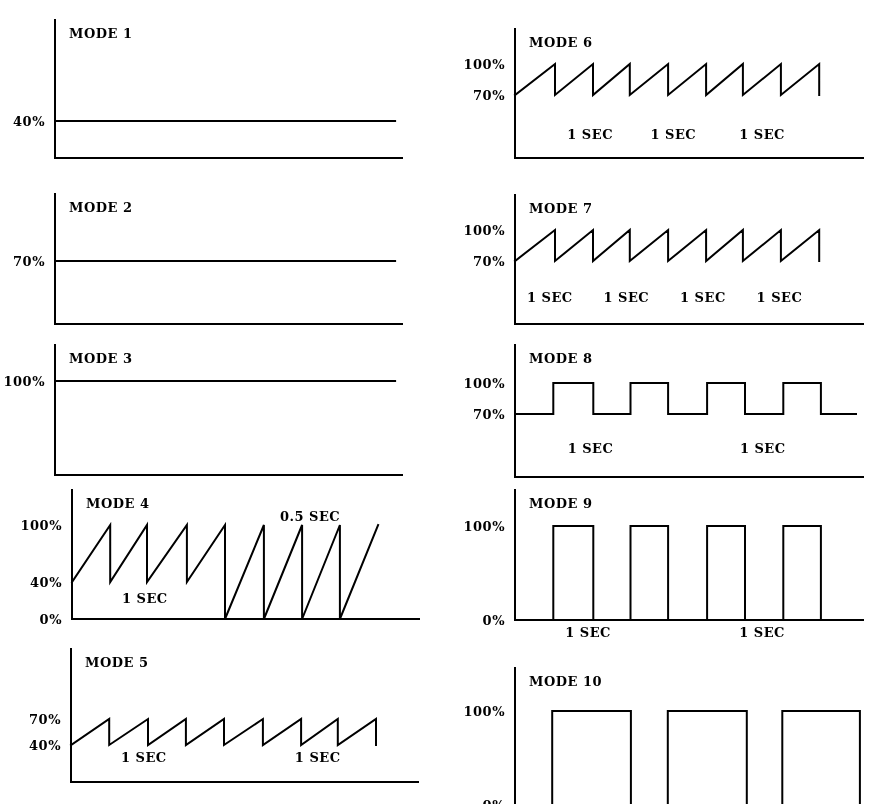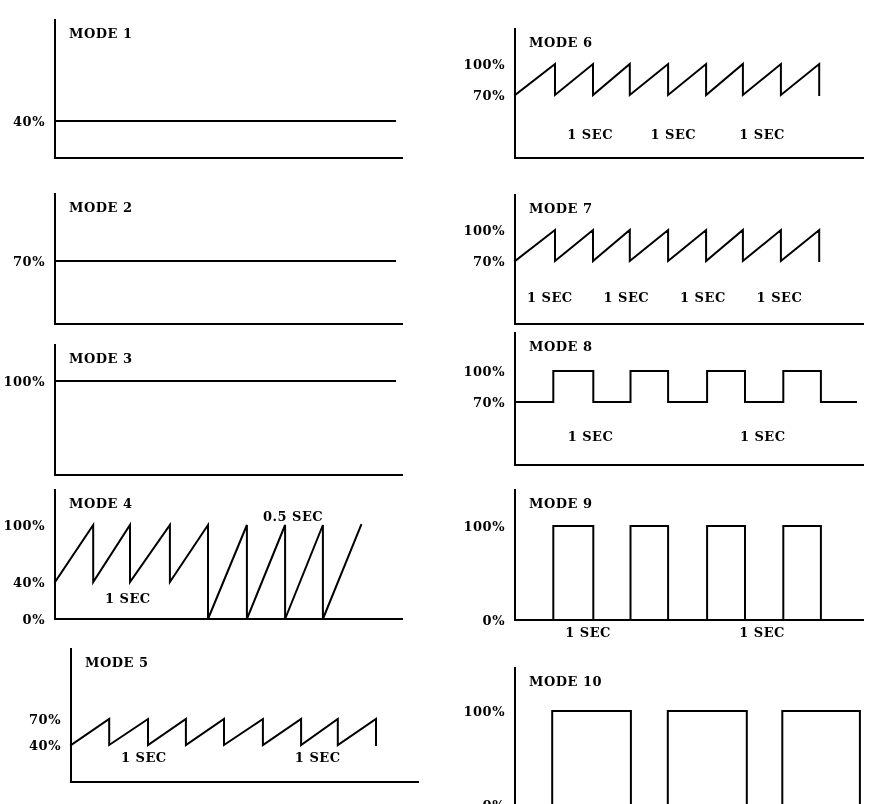--- a/index.html
+++ b/index.html
@@ -40,21 +40,21 @@
       </svg>
     </figure>
   <figure class="panel" style="left: 0px; top: 320px; width: 442px; height: 150px; text-align: right;">
       <svg width="442" height="150" viewBox="0 0 442 150">
         <path d="M 55 13 L 55 143 L 402 143" class="axis"></path>
         <polyline points="55.0,49.0 395.1,49.0" class="wave"></polyline>
         <text x="69" y="31" text-anchor="start" class="t">MODE 3</text>
         <text x="45" y="54" text-anchor="end" class="t">100%</text>
       </svg>
     </figure>
-  <figure class="panel" style="left: 0px; top: 470px; width: 442px; height: 160px;">
+  <figure class="panel" style="left: 17px; top: 470px; width: 442px; height: 160px;">
       <svg width="442" height="160" viewBox="0 0 442 160">
         <path d="M 55 8 L 55 137 L 402 137" class="axis"></path>
         <polyline points="55.0,100.0 93.2,43.0 93.2,100.0 130.0,43.0 130.0,100.0 169.9,43.0 169.9,100.0 208.0,43.0 208.0,137.0 246.9,43.0 246.9,137.0 285.1,43.0 285.1,137.0 322.9,43.0 322.9,137.0 361.1,43.0" class="wave"></polyline>
         <text x="69" y="26" text-anchor="start" class="t">MODE 4</text>
         <text x="45" y="48" text-anchor="end" class="t">100%</text>
         <text x="45" y="105" text-anchor="end" class="t">40%</text>
         <text x="45" y="142" text-anchor="end" class="t">0%</text>
         <text x="127.86999999999999" y="121" text-anchor="middle" class="t">1 SEC</text>
         <text x="293.04200000000003" y="39" text-anchor="middle" class="t">0.5 SEC</text>
       </svg>
@@ -88,21 +88,21 @@
         <polyline points="70.0,89.0 110.0,58.0 110.0,89.0 148.0,58.0 148.0,89.0 184.8,58.0 184.8,89.0 223.1,58.0 223.1,89.0 261.1,58.0 261.1,89.0 297.9,58.0 297.9,89.0 335.9,58.0 335.9,89.0 374.2,58.0 374.2,89.0" class="wave"></polyline>
         <text x="84" y="41" text-anchor="start" class="t">MODE 7</text>
         <text x="60" y="63" text-anchor="end" class="t">100%</text>
         <text x="60" y="94" text-anchor="end" class="t">70%</text>
         <text x="104.80000000000001" y="130" text-anchor="middle" class="t">1 SEC</text>
         <text x="181.36" y="130" text-anchor="middle" class="t">1 SEC</text>
         <text x="257.92" y="130" text-anchor="middle" class="t">1 SEC</text>
         <text x="334.48" y="130" text-anchor="middle" class="t">1 SEC</text>
       </svg>
     </figure>
-  <figure class="panel" style="left: 445px; top: 308px; width: 440px; height: 150px;">
+  <figure class="panel" style="left: 445px; top: 320px; width: 440px; height: 150px;">
       <svg width="440" height="150" viewBox="0 0 440 150">
         <path d="M 70 13 L 70 145 L 418 145" class="axis"></path>
         <polyline points="70.0,82.0 108.3,82.0 108.3,51.0 148.3,51.0 148.3,82.0 185.5,82.0 185.5,51.0 223.1,51.0 223.1,82.0 262.1,82.0 262.1,51.0 300.0,51.0 300.0,82.0 338.3,82.0 338.3,51.0 375.9,51.0 375.9,82.0 411.0,82.0" class="wave"></polyline>
         <text x="84" y="31" text-anchor="start" class="t">MODE 8</text>
         <text x="60" y="56" text-anchor="end" class="t">100%</text>
         <text x="60" y="87" text-anchor="end" class="t">70%</text>
         <text x="145.51600000000002" y="121" text-anchor="middle" class="t">1 SEC</text>
         <text x="317.77599999999995" y="121" text-anchor="middle" class="t">1 SEC</text>
       </svg>
     </figure>

